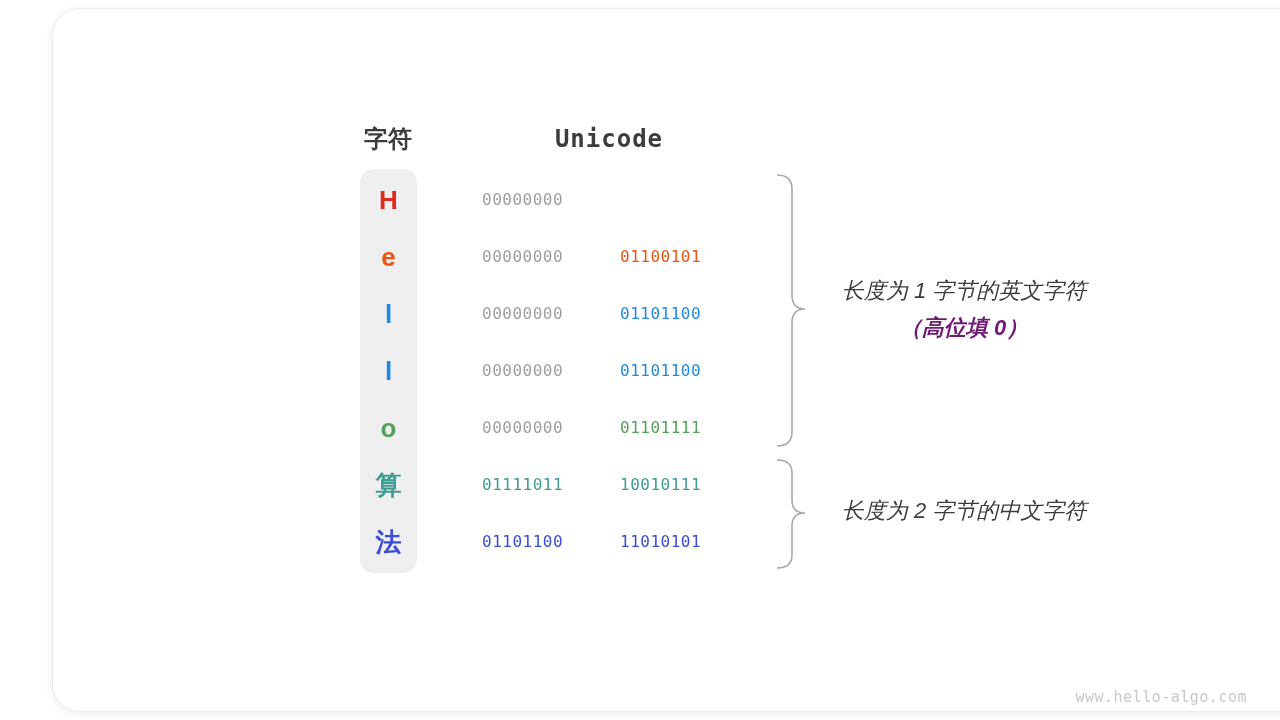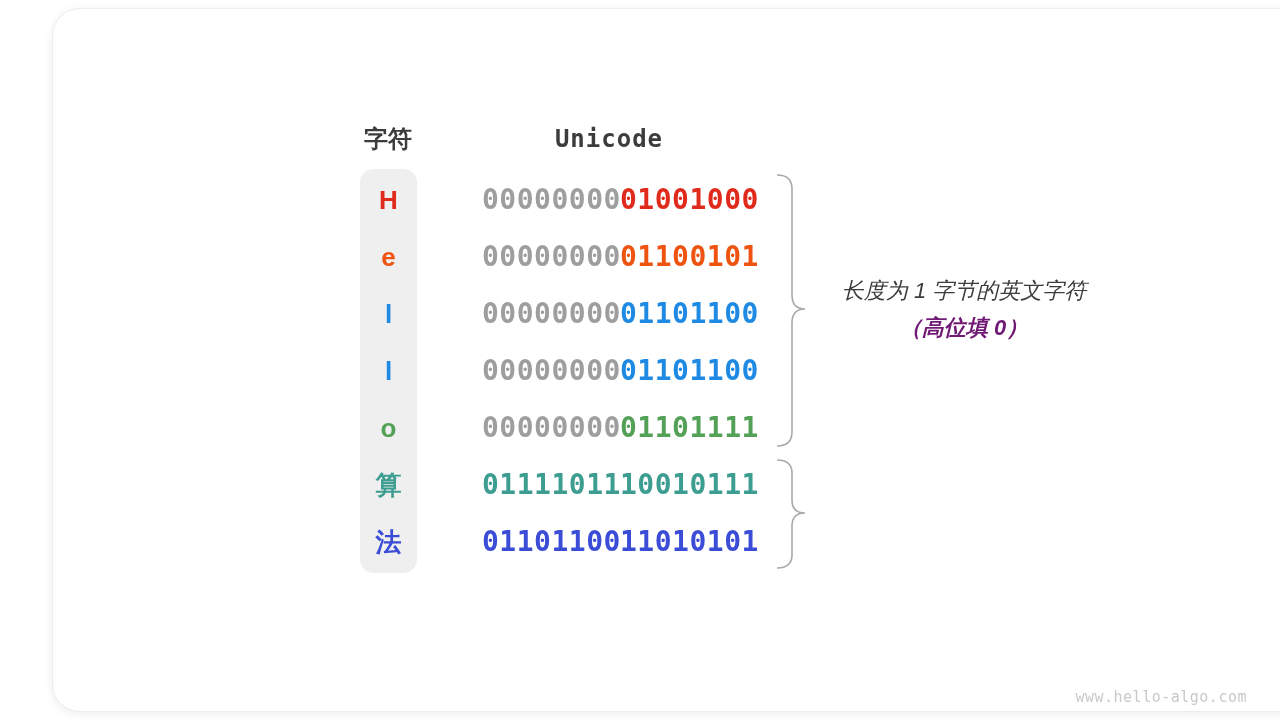--- a/index.html
+++ b/index.html
@@ -59,22 +59,22 @@
     left: 307px; width: 57px;
     text-align: center;
     line-height: 36px;
     font-weight: bold;
     font-size: 26px;
   }
   .byte {
     position: absolute;
     line-height: 36px;
     font-family: "DejaVu Sans Mono", monospace;
-    font-weight: bold;
-    font-size: 28px;
+    font-weight: normal;
+    font-size: 16px;
     letter-spacing: 0.5px;
   }
   .b1 { left: 429px; }
   .b2 { left: 567px; }
   
   .braces {
     position: absolute;
     left: 0; top: 0;
     width: 1280px; height: 720px;
     pointer-events: none;
@@ -114,21 +114,20 @@
   <div class="card">
 
     <div class="hdr hdr-char">字符</div>
     <div class="hdr hdr-unicode">Unicode</div>
 
     <div class="strip" style="background-color: rgb(239, 239, 239);"></div>
 
     <div class="row" style="top:173px">
       <span class="cell-char" style="color: rgb(224, 42, 27);">H</span>
       <span class="byte b1" style="color: rgb(158, 158, 158);">00000000</span>
-      <span class="byte b2" style="color: rgb(224, 42, 27);">01001000</span>
     </div>
     <div class="row" style="top:230px">
       <span class="cell-char" style="color: rgb(238, 84, 16);">e</span>
       <span class="byte b1" style="color: rgb(158, 158, 158);">00000000</span>
       <span class="byte b2" style="color: rgb(238, 84, 16);">01100101</span>
     </div>
     <div class="row" style="top:287px">
       <span class="cell-char" style="color: rgb(30, 138, 227);">l</span>
       <span class="byte b1" style="color: rgb(158, 158, 158);">00000000</span>
       <span class="byte b2" style="color: rgb(30, 138, 227);">01101100</span>
@@ -156,16 +155,17 @@
 
     <svg class="braces" viewBox="0 0 1280 720">
       <path d="M 724 166 Q 739 166 739 180 L 739 286 Q 739 300 752 300 Q 739 300 739 314 L 739 423 Q 739 437 724 437" fill="none" stroke-width="1.6" stroke="#a9a9a9"></path>
       <path d="M 724 451 Q 739 451 739 464 L 739 491 Q 739 504 752 504 Q 739 504 739 517 L 739 546 Q 739 559 724 559" fill="none" stroke-width="1.6" stroke="#a9a9a9"></path>
     </svg>
 
     <div class="label label-en">
       <div>长度为 1 字节的英文字符</div>
       <div class="sub">（高位填 0）</div>
     </div>
+    <div class="label label-cn">长度为 2 字节的中文字符</div>
 
     <div class="watermark">www.hello-algo.com</div>
   </div>
 </div>
 
 </body></html>

